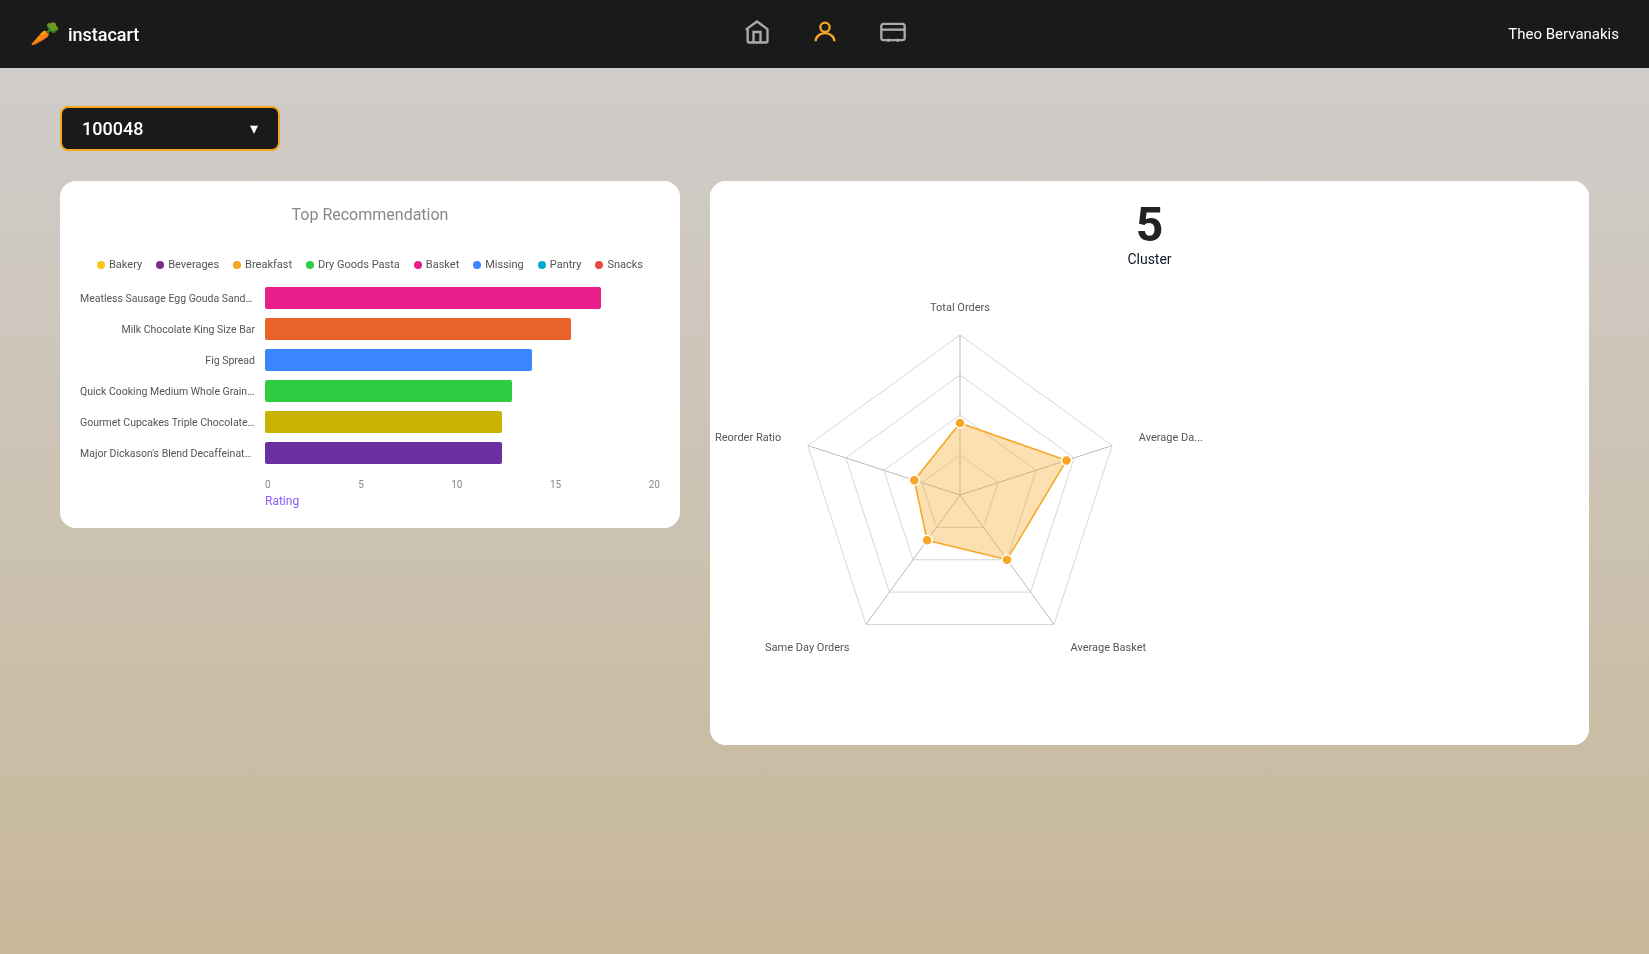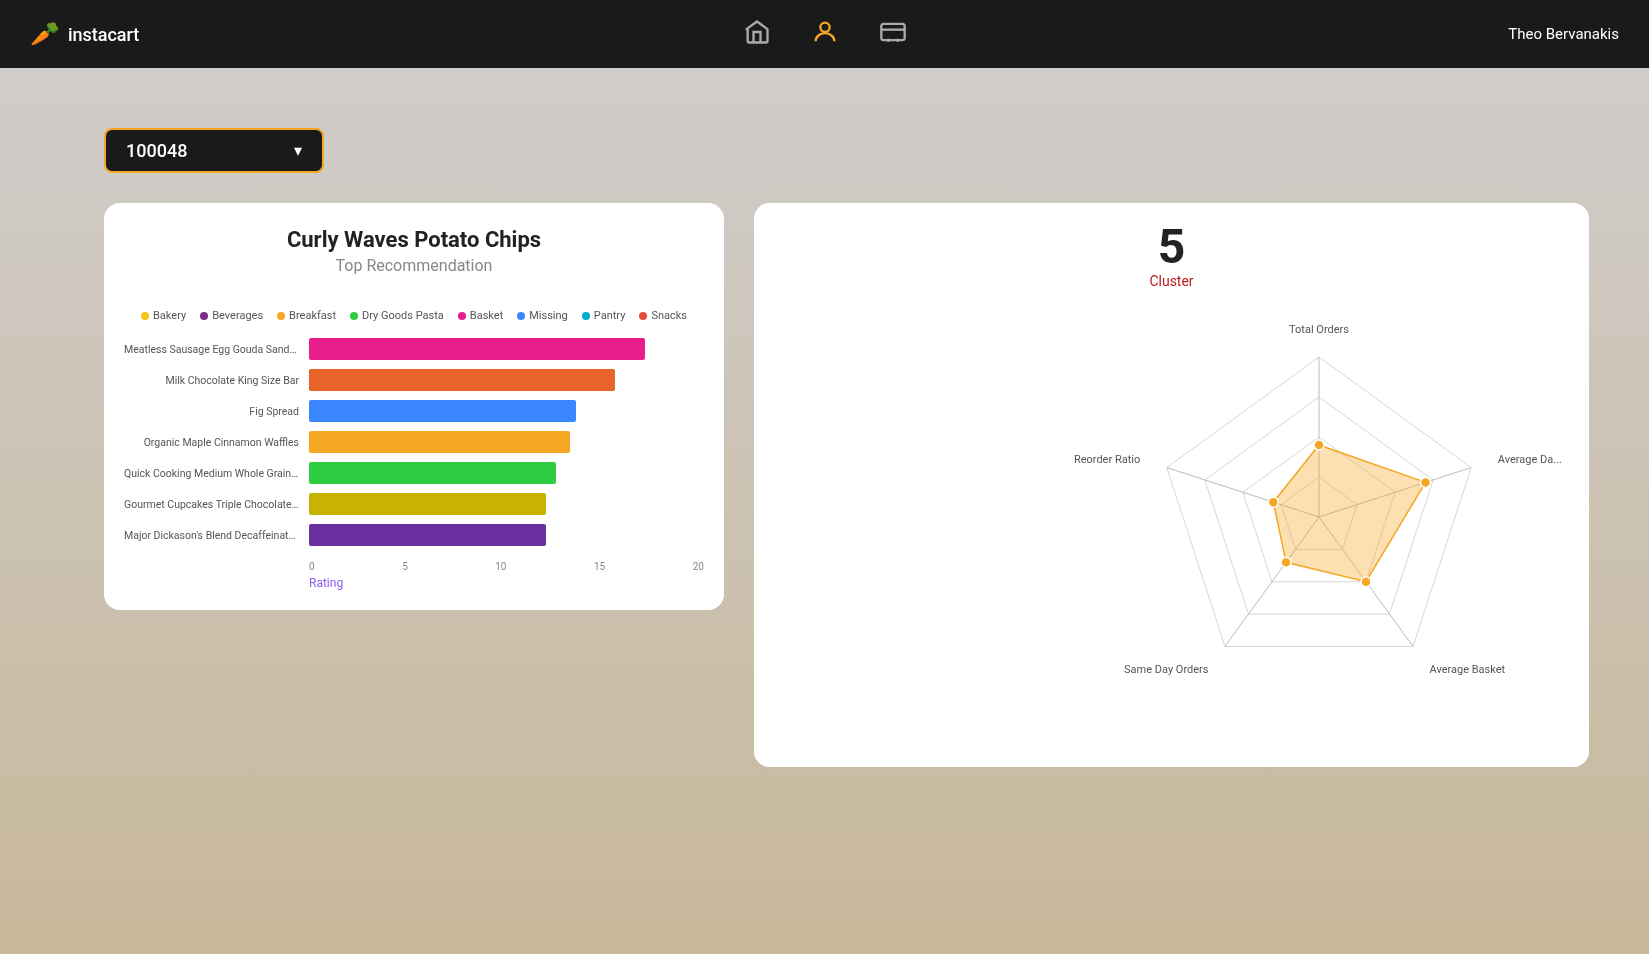--- a/index.html
+++ b/index.html
@@ -54,22 +54,21 @@
       stroke: currentColor;
       stroke-width: 2;
     }
     .user-name {
       color: white;
       margin-left: auto;
       font-size: 15px;
     }
     
     .main-content {
-      padding: 60px 60px;
-      margin-left: 44px;
+      padding: 38px 60px;
     }
     
     .dropdown {
       display: inline-flex;
       align-items: center;
       justify-content: space-between;
       background: #1a1a1a;
       border: 2px solid #f5a623;
       border-radius: 8px;
       padding: 10px 20px;
@@ -211,28 +210,28 @@
       background: white;
     }
     .cluster-number {
       font-size: 48px;
       font-weight: 700;
       color: #222;
       line-height: 1;
     }
     .cluster-label {
       font-size: 14px;
-      color: #b91c1c;
+      color: #0f172a;
       margin-top: 2px;
     }
     .radar-area {
       flex: 1;
       display: flex;
       align-items: center;
-      justify-content: flex-end;
+      justify-content: flex-start;
       padding: 10px 20px 20px;
       background: white;
     }
     svg.radar-chart {
       overflow: visible;
     }
     .radar-axis-label {
       font-size: 11px;
       fill: #555;
     }
@@ -275,21 +274,20 @@
   <div class="dropdown">
     <span class="dropdown-value">100048</span>
     <span class="dropdown-arrow">▾</span>
   </div>
 
   
   <div class="cards-row">
 
     <div class="left-card">
       <div class="card-header">
-        <div class="card-title">Curly Waves Potato Chips</div>
         <div class="card-subtitle">Top Recommendation</div>
       </div>
       <div class="chart-card">
 
         <div class="legend" id="legend-container">
             <div class="legend-item">
               <span class="legend-dot" style="background:#f5c518"></span>
               <span>Bakery</span>
             </div>
             <div class="legend-item">
@@ -332,26 +330,20 @@
             <div class="bar-row">
     <div class="bar-label">Milk Chocolate King Size Bar</div>
     <div class="bar-container">
       <div class="bar" style="width:77.5%;background:#e8622a;"></div>
     </div>
   </div>
             <div class="bar-row">
     <div class="bar-label">Fig Spread</div>
     <div class="bar-container">
       <div class="bar" style="width:67.5%;background:#3a86ff;"></div>
-    </div>
-  </div>
-            <div class="bar-row">
-    <div class="bar-label">Organic Maple Cinnamon Waffles</div>
-    <div class="bar-container">
-      <div class="bar" style="width:65.99999999999999%;background:#f5a623;"></div>
     </div>
   </div>
             <div class="bar-row">
     <div class="bar-label">Quick Cooking Medium Whole Grain Brown ...</div>
     <div class="bar-container">
       <div class="bar" style="width:62.5%;background:#2ecc40;"></div>
     </div>
   </div>
             <div class="bar-row">
     <div class="bar-label">Gourmet Cupcakes Triple Chocolate Filled ...</div>

